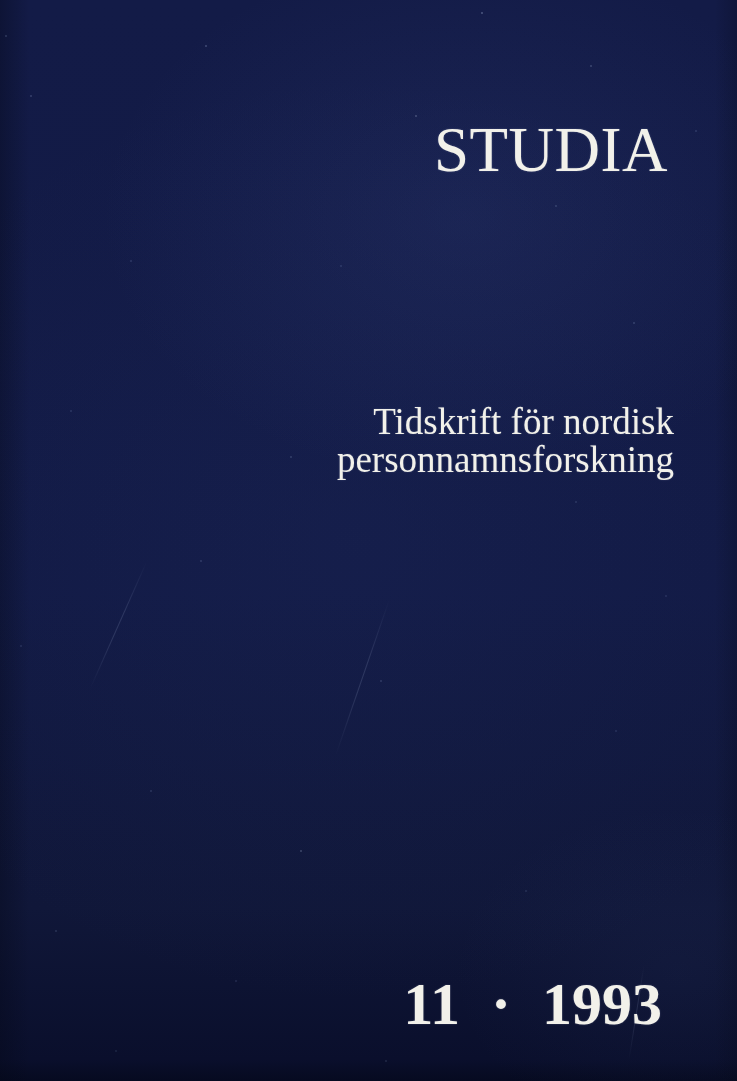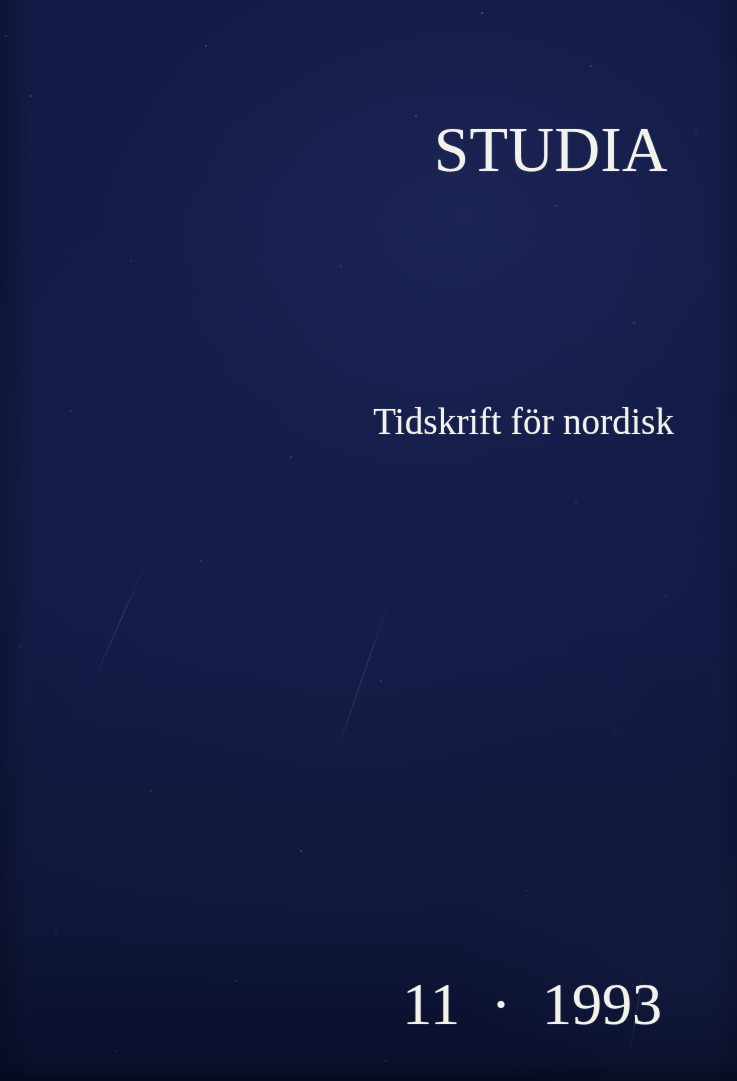--- a/index.html
+++ b/index.html
@@ -101,21 +101,21 @@
     text-shadow: 0 0 2px rgba(225,230,255,0.22);
   }
   .subtitle .sline { display: block; }
 
   .issue {
     position: absolute;
     top: 974px;
     right: 75px;
     font-size: 60px;
     line-height: 60px;
-    font-weight: 400;
+    font-weight: 700;
     color: #f2f1ea;
     text-shadow: 0 0 2px rgba(225,230,255,0.25);
     white-space: nowrap;
   }
   .issue .dot {
     display: inline-block;
     margin: 0 16px;
   }
 </style>
 </head>
@@ -127,20 +127,21 @@
   <div class="scratch s1"></div>
   <div class="scratch s2"></div>
   <div class="scratch s3"></div>
 
   <h1 class="title">
     <span class="tline">STUDIA</span>
   </h1>
 
   <div class="subtitle">
     <span class="sline">Tidskrift för nordisk</span>
+    <span class="sline">personnamnsforskning</span>
   </div>
 
   <div class="issue">
     <span>11</span>
     <span class="dot">·</span>
     <span>1993</span>
   </div>
 
 </div>
 

